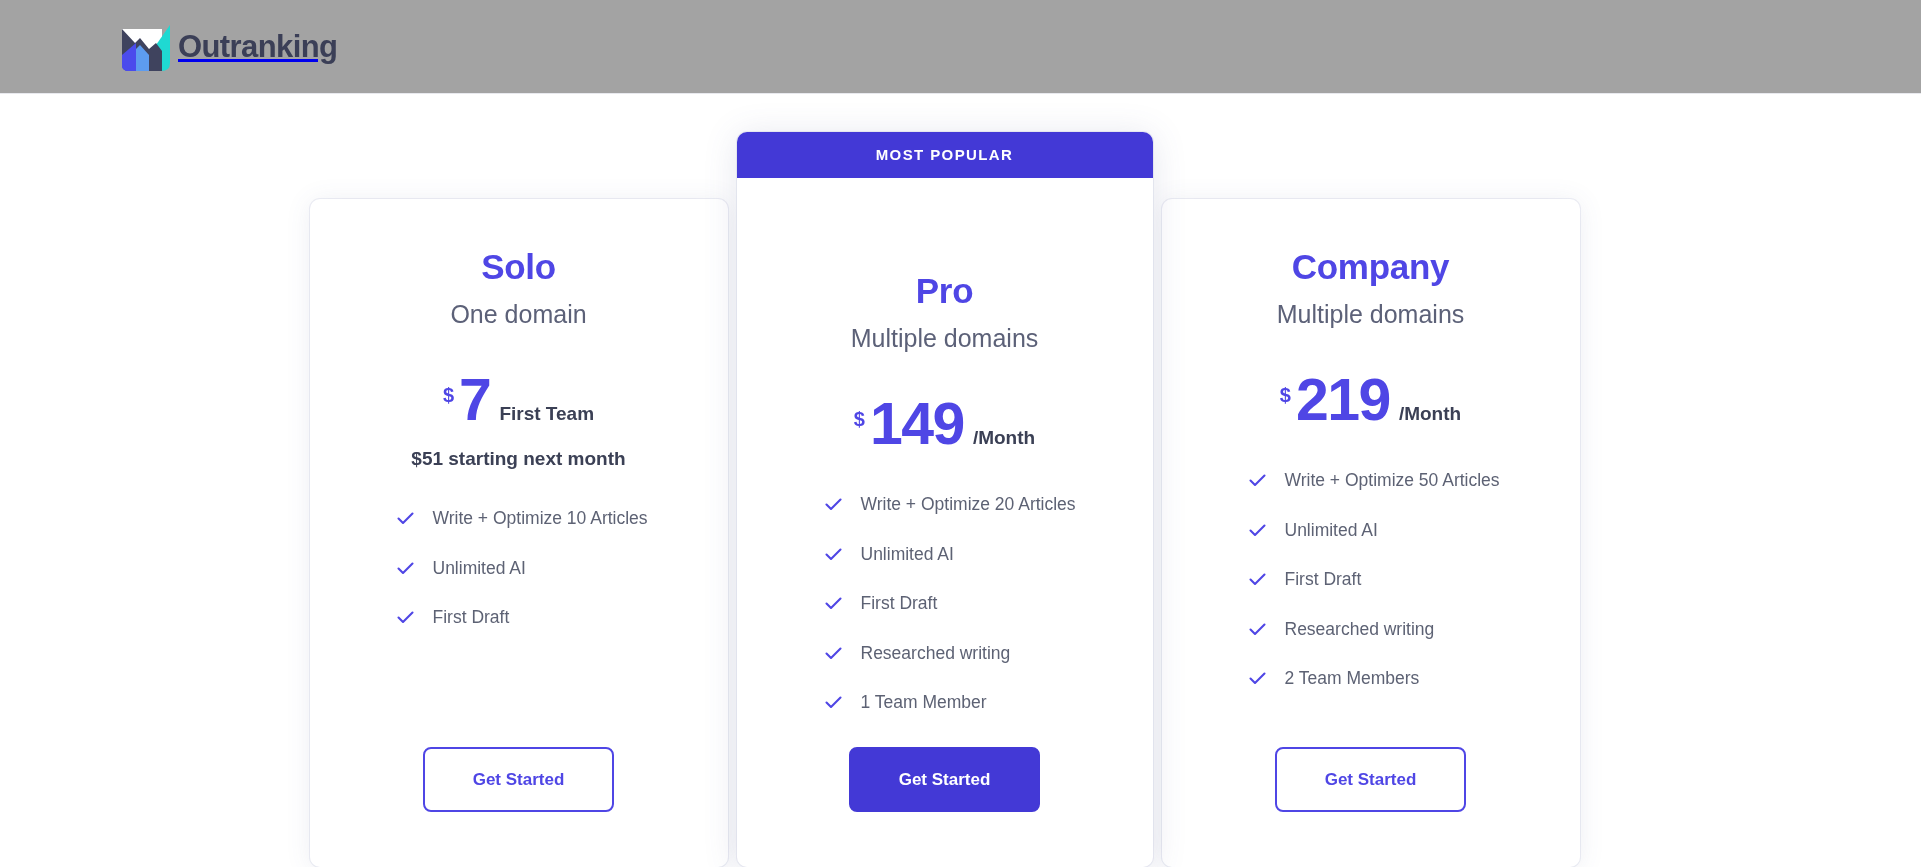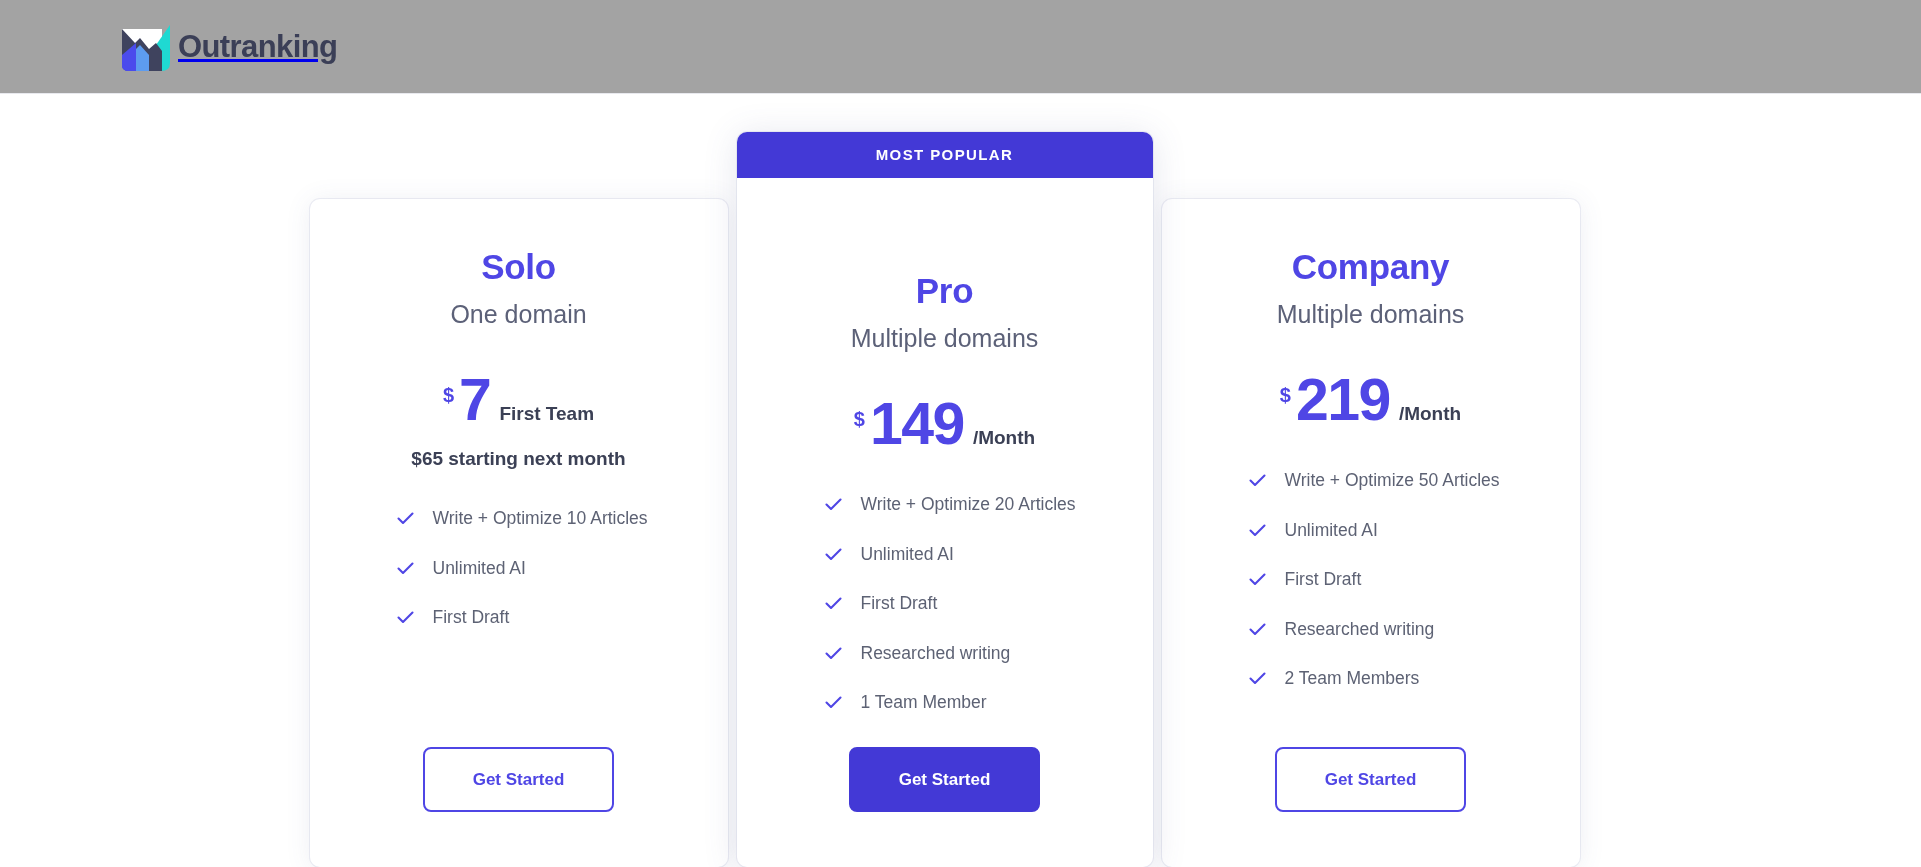--- a/index.html
+++ b/index.html
@@ -318,21 +318,21 @@
       <div class="card-body">
         <h2 class="plan-name">Solo</h2>
         <p class="plan-sub">One domain</p>
 
         <div class="price-row">
           <span class="currency">$</span>
           <span class="amount">7</span>
           <span class="period">First Team</span>
         </div>
 
-        <p class="price-note">$65 starting next month</p>
+        <p class="price-note">$51 starting next month</p>
 
         <ul class="features">
           <li class="feature">
             <span>
               <svg class="check" viewBox="0 0 17 13" xmlns="http://www.w3.org/2000/svg">
                 <path d="M1.5 6.6 L6 11 L15.5 1.6" fill="none" stroke="#4f46e5" stroke-width="2.1" stroke-linecap="round" stroke-linejoin="round"></path>
               </svg>
             </span>
             <span>Write + Optimize 10 Articles</span>
           </li>

